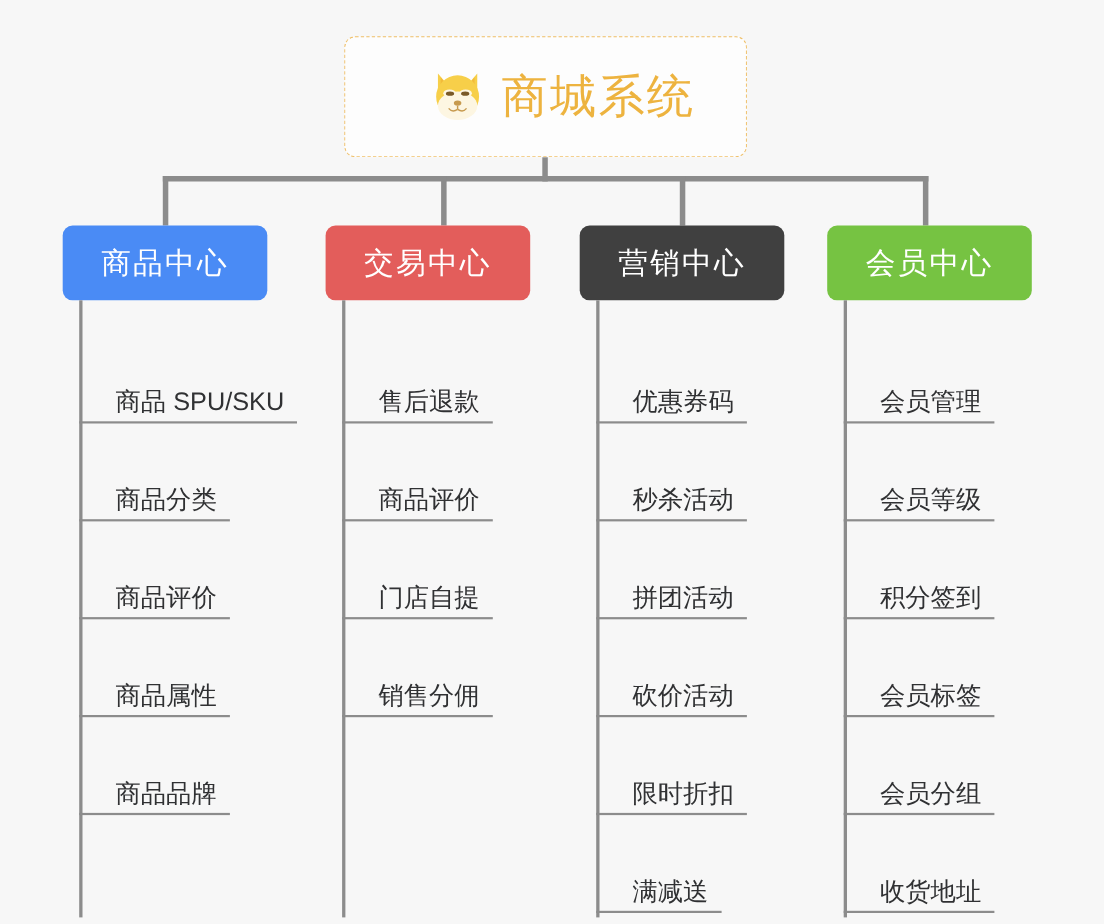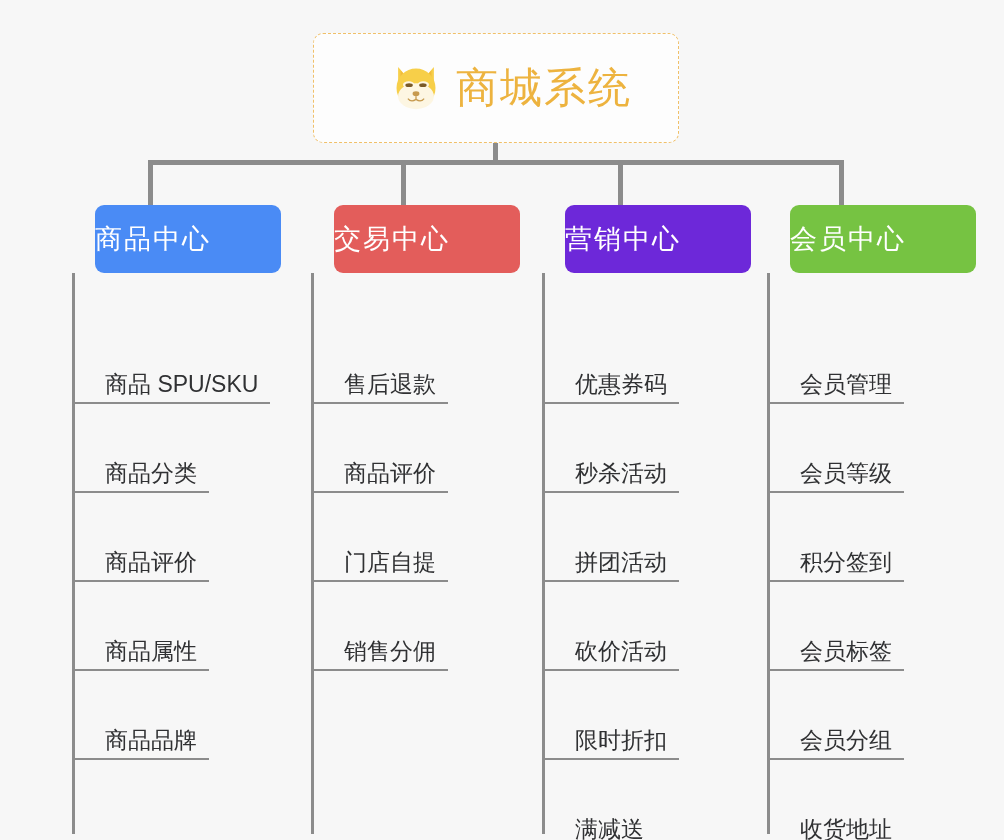--- a/index.html
+++ b/index.html
@@ -88,38 +88,37 @@
   .column.c2 { left: 296px; }
   .column.c3 { left: 527px; }
   .column.c4 { left: 752px; }
 
   .col-header {
     width: 186px;
     height: 68px;
     border-radius: 9px;
     display: flex;
     align-items: center;
-    justify-content: flex-start;
+    justify-content: center;
     color: #ffffff;
     font-size: 27px;
     letter-spacing: 2px;
     line-height: 1;
-    margin-left: 38px;
   }
   .col-header.blue   { background: #4a8bf5; }
   .col-header.red    { background: #e35d5b; }
   .col-header.orange { background: #eaad41; }
   .col-header.green  { background: #eaad41; }
 
   
   .leaf-stack {
     position: relative;
     margin-left: 15px;
     padding-left: 0;
-    padding-top: 42px;
+    padding-top: 23px;
   }
   .leaf-spine {
     position: absolute;
     left: 0;
     top: 0;
     width: 3px;
     background: #8c8c8c;
   }
   .leaf-item {
     position: relative;
@@ -225,21 +224,21 @@
         <span class="leaf-underline" style="width: 137px;"></span>
       </div>
       <div class="leaf-item">
         <span class="leaf-text">销售分佣</span>
         <span class="leaf-underline" style="width: 137px;"></span>
       </div>
     </div>
   </div>
 
   <div class="column c3">
-    <div class="col-header orange" style="background: #6d28d9;">
+    <div class="col-header orange" style="background: #404040;">
       <span>营销中心</span>
     </div>
     <div class="leaf-stack">
       <div class="leaf-spine" style="height: 561px;"></div>
       <div class="leaf-item">
         <span class="leaf-text">优惠券码</span>
         <span class="leaf-underline" style="width: 137px;"></span>
       </div>
       <div class="leaf-item">
         <span class="leaf-text">秒杀活动</span>

